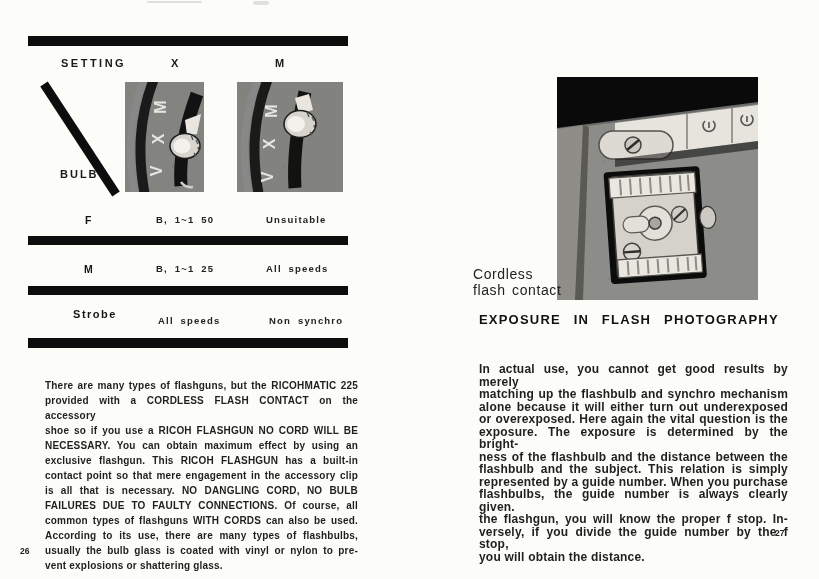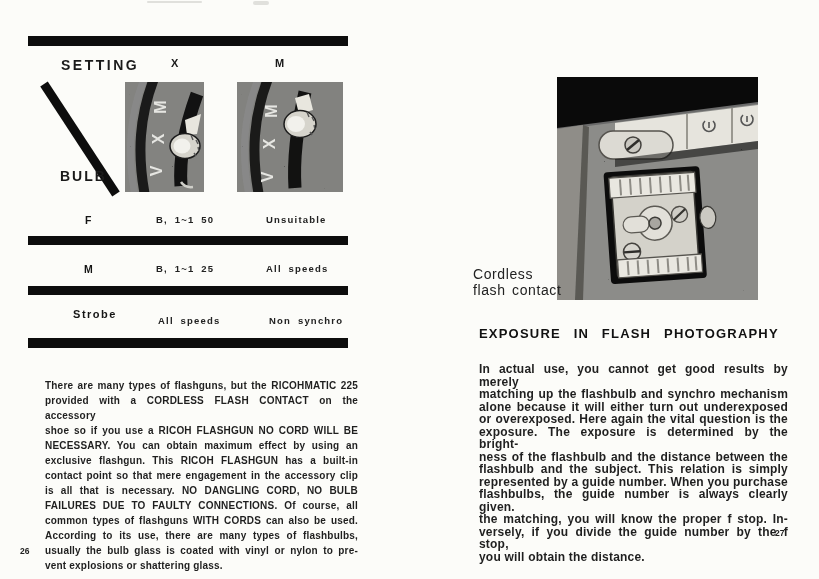--- a/index.html
+++ b/index.html
@@ -2,21 +2,21 @@
 <html><head>
 <meta charset="utf-8">
 <style>
   html,body{margin:0;padding:0;background:#e8e8e8;}
   .spread{
     position:relative;width:819px;height:579px;background:#fcfcf9;
     font-family:"Liberation Sans",sans-serif;color:#141414;overflow:hidden;
   }
   .abs{position:absolute;}
   .bar{background:#0d0d0d;}
-  .hdr{font-weight:bold;font-size:14px;letter-spacing:2.5px;color:#1a1a1a;}
+  .hdr{font-weight:bold;font-size:11px;letter-spacing:2.5px;color:#1a1a1a;}
   .colhdr{font-weight:bold;font-size:11px;letter-spacing:1px;color:#1a1a1a;}
   .cellsetting{font-weight:bold;font-size:10.5px;letter-spacing:1.5px;text-align:center;color:#151515;}
   .cellval{font-weight:bold;font-size:9.5px;letter-spacing:1.2px;word-spacing:3px;color:#222;padding-left:8px;}
   .para{font-weight:bold;color:#1f1f1f;}
   .para .pline{text-align:justify;text-align-last:justify;white-space:normal;}
   .para .pline.last{text-align-last:left;}
   .leftpara{font-size:10px;line-height:15px;letter-spacing:0.2px;}
   .rightpara{font-size:12px;line-height:12.5px;letter-spacing:0.2px;}
   .caption{font-weight:normal;font-size:14px;letter-spacing:0.6px;word-spacing:2px;color:#222;line-height:16px;}
   .heading{font-weight:bold;font-size:13px;letter-spacing:1.2px;word-spacing:8px;color:#111;}
@@ -190,33 +190,33 @@
 
         <ellipse cx="151" cy="144" rx="8" ry="11" fill="#cbc9c2" stroke="#3a3935" stroke-width="1.2"></ellipse>
       </g>
     </svg>
 
     <div class="abs caption" style="left:63px;top:266px;">
       <div>Cordless</div>
       <div>flash contact</div>
     </div>
 
-    <div class="abs heading" style="left:69px;top:326px;">EXPOSURE IN FLASH PHOTOGRAPHY</div>
+    <div class="abs heading" style="left:69px;top:312px;">EXPOSURE IN FLASH PHOTOGRAPHY</div>
 
     <div class="abs para rightpara" style="left:69px;top:363px;width:309px;">
       <div class="pline">In actual use, you cannot get good results by merely</div>
       <div class="pline">matching up the flashbulb and synchro mechanism</div>
       <div class="pline">alone because it will either turn out underexposed</div>
       <div class="pline">or overexposed.  Here again the vital question is the</div>
       <div class="pline">exposure.  The exposure is determined by the bright-</div>
       <div class="pline">ness of the flashbulb and the distance between the</div>
       <div class="pline">flashbulb and the subject.  This relation is simply</div>
       <div class="pline">represented by a guide number.  When you purchase</div>
       <div class="pline">flashbulbs, the guide number is always clearly given.</div>
-      <div class="pline">the matching, you will know the proper f stop.  In-</div>
+      <div class="pline">the flashgun, you will know the proper f stop.  In-</div>
       <div class="pline">versely, if you divide the guide number by the f stop,</div>
       <div class="pline last">you will obtain the distance.</div>
     </div>
 
     <div class="abs pagenum" style="left:365px;top:528px;">27</div>
   </div>
 
 </div>
 
 </body></html>

